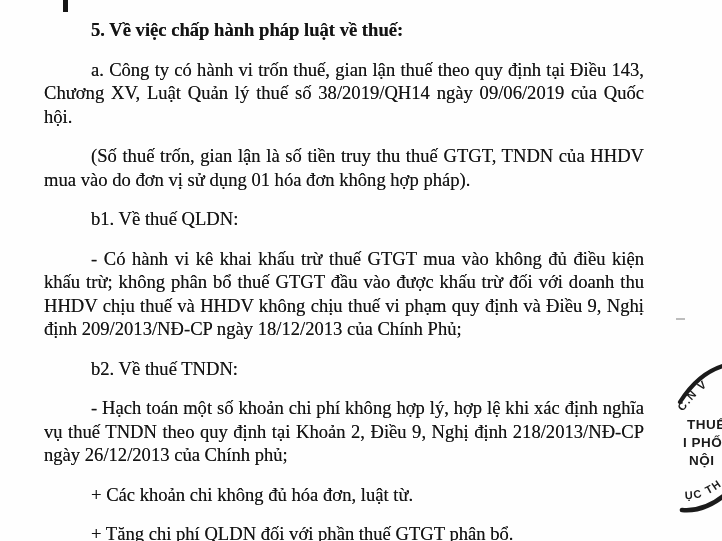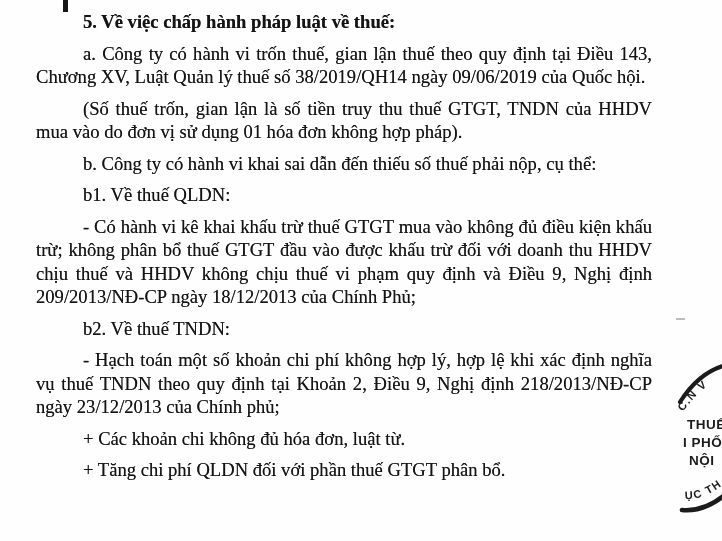--- a/index.html
+++ b/index.html
@@ -16,21 +16,21 @@
     left: 28px;
     top: 2px;
     width: 632px;
     color: #141414;
     font-size: 18.6px;
     line-height: 23.5px;
     text-align: justify;
     text-shadow: 0 0 0.5px rgba(20,20,20,0.65);
   }
   .text-block p {
-    margin: 8px;
+    margin: 16px;
     text-indent: 47px;
   }
   .text-block p.heading {
     font-weight: bold;
   }
   .scan-tick {
     position: absolute;
     left: 63px;
     top: 0;
     width: 5px;
@@ -69,25 +69,24 @@
 
 <div class="page">
 
   <div class="scan-tick"></div>
   <div class="scan-dash"></div>
 
   <div class="text-block">
     <p class="heading">5. Về việc chấp hành pháp luật về thuế:</p>
     <p>a. Công ty có hành vi trốn thuế, gian lận thuế theo quy định tại Điều 143, Chương XV, Luật Quản lý thuế số 38/2019/QH14 ngày 09/06/2019 của Quốc hội.</p>
     <p>(Số thuế trốn, gian lận là số tiền truy thu thuế GTGT, TNDN của HHDV mua vào do đơn vị sử dụng 01 hóa đơn không hợp pháp).</p>
-    <p>b. Công ty có hành vi khai sai dẫn đến thiếu số thuế phải nộp, cụ thể:</p>
     <p>b1. Về thuế QLDN:</p>
     <p>- Có hành vi kê khai khấu trừ thuế GTGT mua vào không đủ điều kiện khấu trừ; không phân bổ thuế GTGT đầu vào được khấu trừ đối với doanh thu HHDV chịu thuế và HHDV không chịu thuế vi phạm quy định và Điều 9, Nghị định 209/2013/NĐ-CP ngày 18/12/2013 của Chính Phủ;</p>
     <p>b2. Về thuế TNDN:</p>
-    <p>- Hạch toán một số khoản chi phí không hợp lý, hợp lệ khi xác định nghĩa vụ thuế TNDN theo quy định tại Khoản 2, Điều 9, Nghị định 218/2013/NĐ-CP ngày 23/12/2013 của Chính phủ;</p>
+    <p>- Hạch toán một số khoản chi phí không hợp lý, hợp lệ khi xác định nghĩa vụ thuế TNDN theo quy định tại Khoản 2, Điều 9, Nghị định 218/2013/NĐ-CP ngày 26/12/2013 của Chính phủ;</p>
     <p>+ Các khoản chi không đủ hóa đơn, luật từ.</p>
     <p>+ Tăng chi phí QLDN đối với phần thuế GTGT phân bổ.</p>
   </div>
 
   <svg class="stamp" width="72" height="170" viewBox="0 0 72 170" aria-hidden="true">
     <defs>
       <path id="stamp-arc-top-text" d="M 31 60 Q 50 32 74 24"></path>
       <path id="stamp-arc-bottom-text" d="M 33 147 Q 52 148 72 132"></path>
     </defs>
     <path class="arc-stroke" d="M 28 50 Q 47 20 74 13" stroke-width="4.2"></path>

